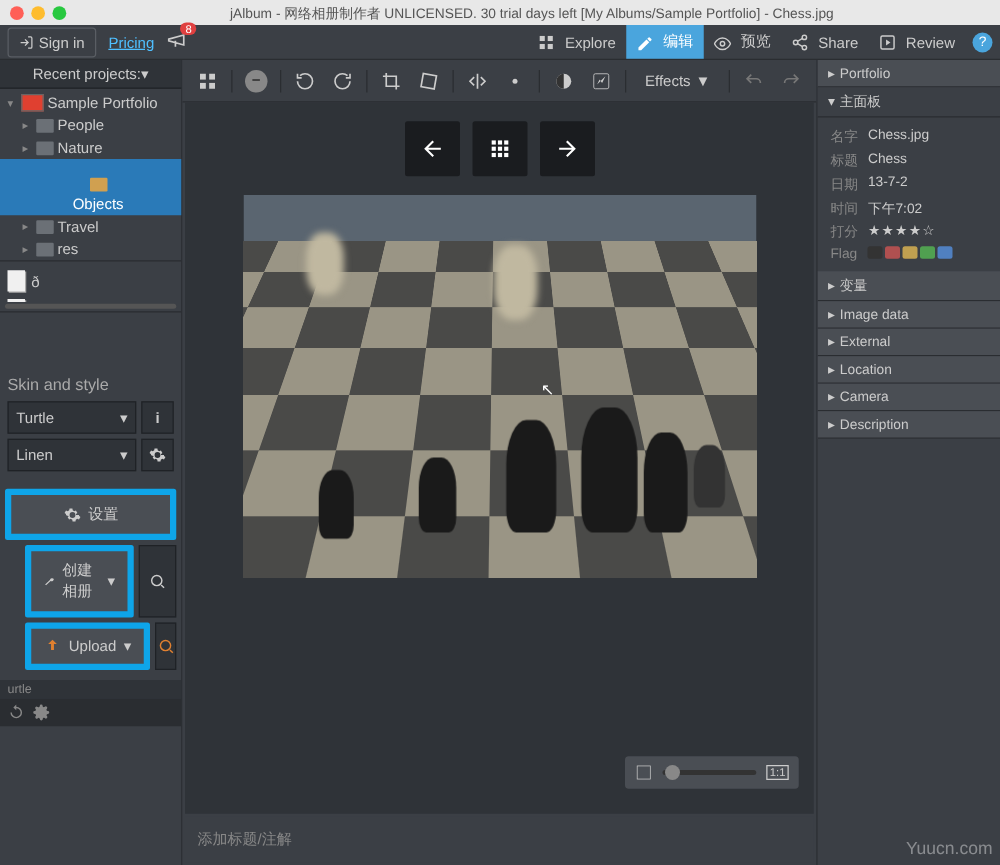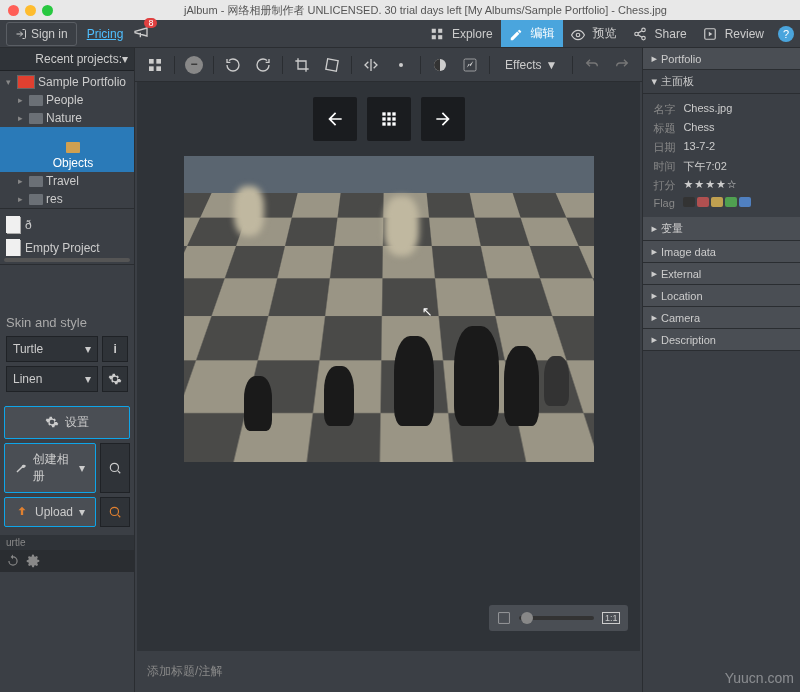--- a/index.html
+++ b/index.html
@@ -13,39 +13,39 @@
 .pricing { color:#4fbfff; text-decoration:underline; margin-left:10px; }
 .badge { position:relative; margin-left:10px; }
 .badge-num { position:absolute; top:-6px; right:-8px; background:#e04040; color:#fff; font-size:9px; border-radius:8px; padding:0 4px; }
 .spacer { flex:1; }
 .nav-btn { padding:5px 8px; display:flex; align-items:flex-end; gap:8px; cursor:pointer; font-size:12px; }
 .nav-btn.active { background:#4aa5dd; color:#fff; }
 .nav-btn .ico { width:14px; height:14px; }
 .help { width:16px; height:16px; border-radius:50%; background:#4aa5dd; color:#fff; text-align:center; line-height:16px; margin-left:6px; font-size:11px; }
 .main { display:flex; height:644px; }
 .sidebar { width:146px; background:#3b3f45; display:flex; flex-direction:column; border-right:1px solid #2a2d31; }
-.recent-hdr { background:#2f3338; padding:4px 6px; color:#ccc; display:flex; justify-content:flex-end; align-items:center; border-bottom:1px solid #1f2226; }
+.recent-hdr { background:#2f3338; padding:4px 6px; color:#ccc; display:flex; justify-content:center; align-items:center; border-bottom:1px solid #1f2226; }
 .tree { flex:.6; overflow:auto; padding:2px 0; }
 .tree-row { display:flex; align-items:center; padding:2px 6px; cursor:pointer; gap:3px; }
 .tree-row.ind1 { padding-left:18px; }
 .tree-row.selected { background:#2a7ab8; color:#fff;flex-direction:column; }
 .tree-row .arrow { width:8px; font-size:9px; color:#888; }
 .folder-ico { width:14px; height:11px; background:#6b7076; border-radius:1px; }
 .thumb-ico { width:18px; height:14px; background:#e04030; border:1px solid #666; }
 .proj-list { border-top:1px solid #2a2d31; padding-top:4px; }
 .proj-row { display:flex; align-items:center; gap:5px; padding:3px 6px; }
 .page-ico { width:14px; height:17px; background:#f0f0f0; box-shadow:1px 1px 0 #aaa; }
 .skin-section { border-top:1px solid #2a2d31; padding:6px; }
 .skin-title { color:#aaa; font-size:13px; margin-bottom:6px;margin-top:44px; }
 .sel-row { display:flex; gap:4px; margin-bottom:4px; }
 .select { flex:1; background:#2f3338; border:1px solid #1f2226; padding:4px 6px; display:flex; justify-content:space-between; align-items:center; }
 .sq-btn { width:26px; height:26px; background:#2f3338; border:1px solid #1f2226; display:flex; align-items:center; justify-content:center; cursor:pointer; }
 .bottom-btns { padding:4px; }
-.wide-btn { background:#4a4e54; border:1px solid #0ea5e9; padding:7px 10px; margin-bottom:4px; display:flex; align-items:center; gap:6px; cursor:pointer; border-radius:2px; }
-.btn-row { display:flex; gap:4px; margin-bottom:4px; }
+.wide-btn { background:#4a4e54; border:5px solid #0ea5e9; padding:7px 10px; margin-bottom:4px; display:flex; align-items:center; gap:6px; cursor:pointer; border-radius:2px; }
+.btn-row { display:flex; gap:4px; margin-bottom:4px;margin-left:16px; }
 .btn-row .wide-btn { flex:1; margin-bottom:0; }
 .status-strip { background:#2f3338; padding:2px 6px; font-size:10px; color:#888; }
 .center { flex:1; background:#3b3f45; display:flex; flex-direction:column; position:relative; }
 .toolbar { height:34px; background:#3b3f45; border-bottom:1px solid #2a2d31; display:flex; align-items:center; padding:0 6px; gap:2px; }
 .tb-btn { width:28px; height:26px; display:flex; align-items:center; justify-content:center; cursor:pointer; color:#ccc; }
 .tb-btn svg { width:16px; height:16px; }
 .tb-sep { width:1px; height:18px; background:#2a2d31; margin:0 3px; }
 .effects { padding:4px 10px; cursor:pointer; display:flex; align-items:flex-end; gap:4px; }
 .viewer { flex:1; background:#2f3338; display:flex; flex-direction:column; align-items:center; position:relative; margin:0 2px; }
 .nav-top { display:flex; gap:10px; margin:15px 0; }

